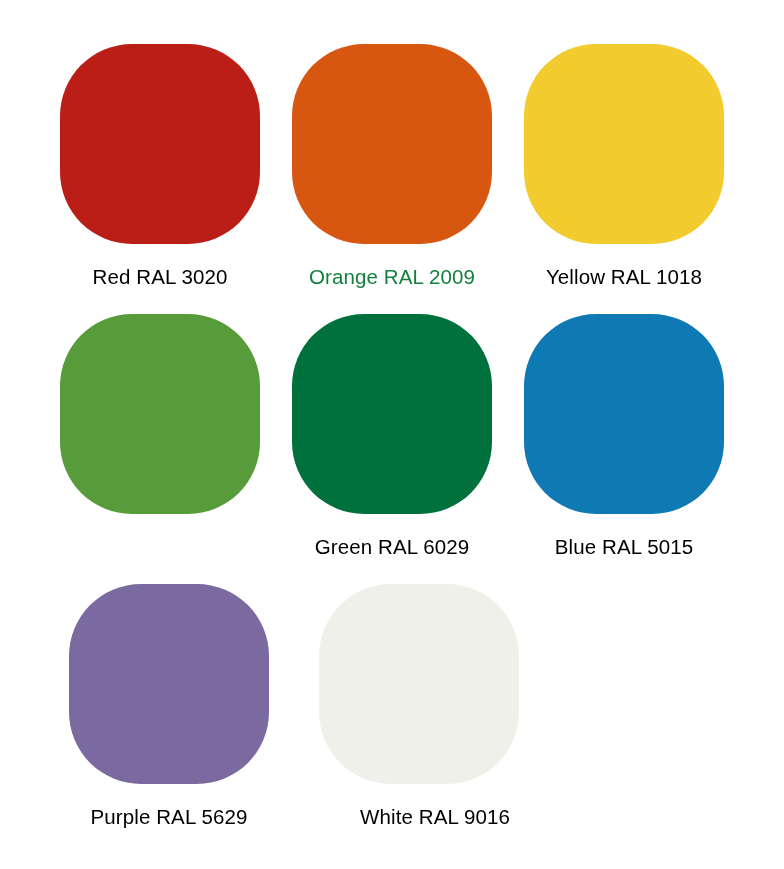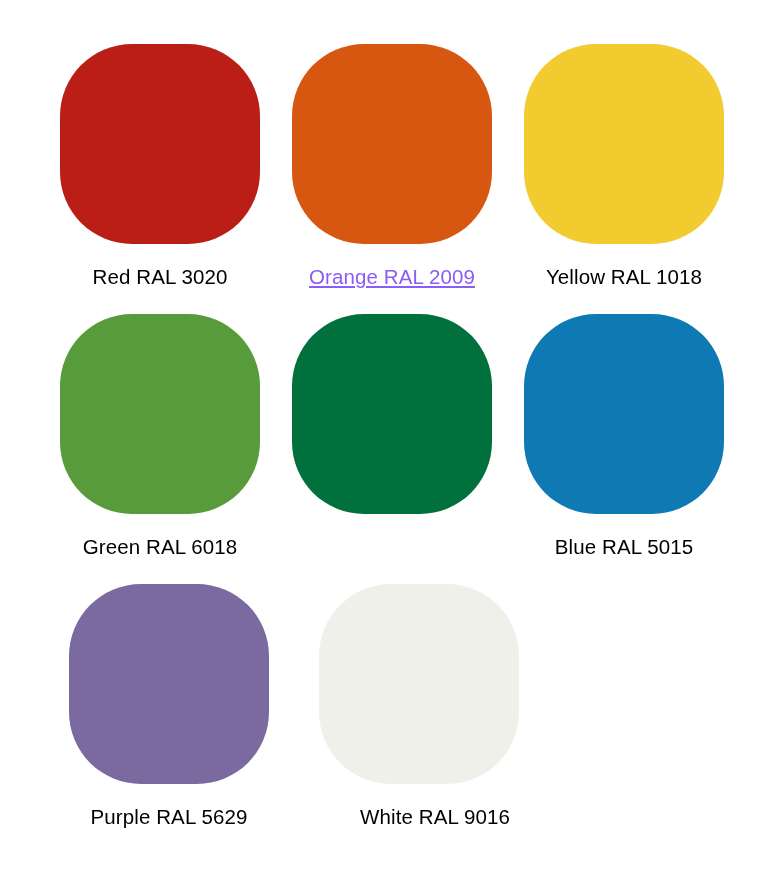--- a/index.html
+++ b/index.html
@@ -70,35 +70,35 @@
 
 <div class="swatch-board">
 
   <div class="swatch-row">
     <div class="swatch-cell">
       <div class="swatch-chip" style="background: rgb(187, 29, 23);"></div>
       <div class="swatch-label" style="color: rgb(0, 0, 0);">Red RAL 3020</div>
     </div>
     <div class="swatch-cell">
       <div class="swatch-chip" style="background: rgb(216, 87, 16);"></div>
-      <div class="swatch-label" style="color: #8b5cf6; text-decoration: underline;">Orange RAL 2009</div>
+      <div class="swatch-label" style="color: #15803d;">Orange RAL 2009</div>
     </div>
     <div class="swatch-cell">
       <div class="swatch-chip" style="background: rgb(242, 203, 47);"></div>
       <div class="swatch-label" style="color: rgb(0, 0, 0);">Yellow RAL 1018</div>
     </div>
   </div>
 
   <div class="swatch-row">
     <div class="swatch-cell">
       <div class="swatch-chip" style="background: rgb(87, 155, 59);"></div>
-      <div class="swatch-label" style="color: rgb(0, 0, 0);">Green RAL 6018</div>
     </div>
     <div class="swatch-cell">
       <div class="swatch-chip" style="background: rgb(0, 113, 60);"></div>
+      <div class="swatch-label" style="color: rgb(0, 0, 0);">Green RAL 6029</div>
     </div>
     <div class="swatch-cell">
       <div class="swatch-chip" style="background: rgb(15, 121, 180);"></div>
       <div class="swatch-label" style="color: rgb(0, 0, 0);">Blue RAL 5015</div>
     </div>
   </div>
 
   <div class="swatch-row">
     <div class="swatch-cell">
       <div class="swatch-chip" style="background: rgb(122, 106, 160);"></div>

